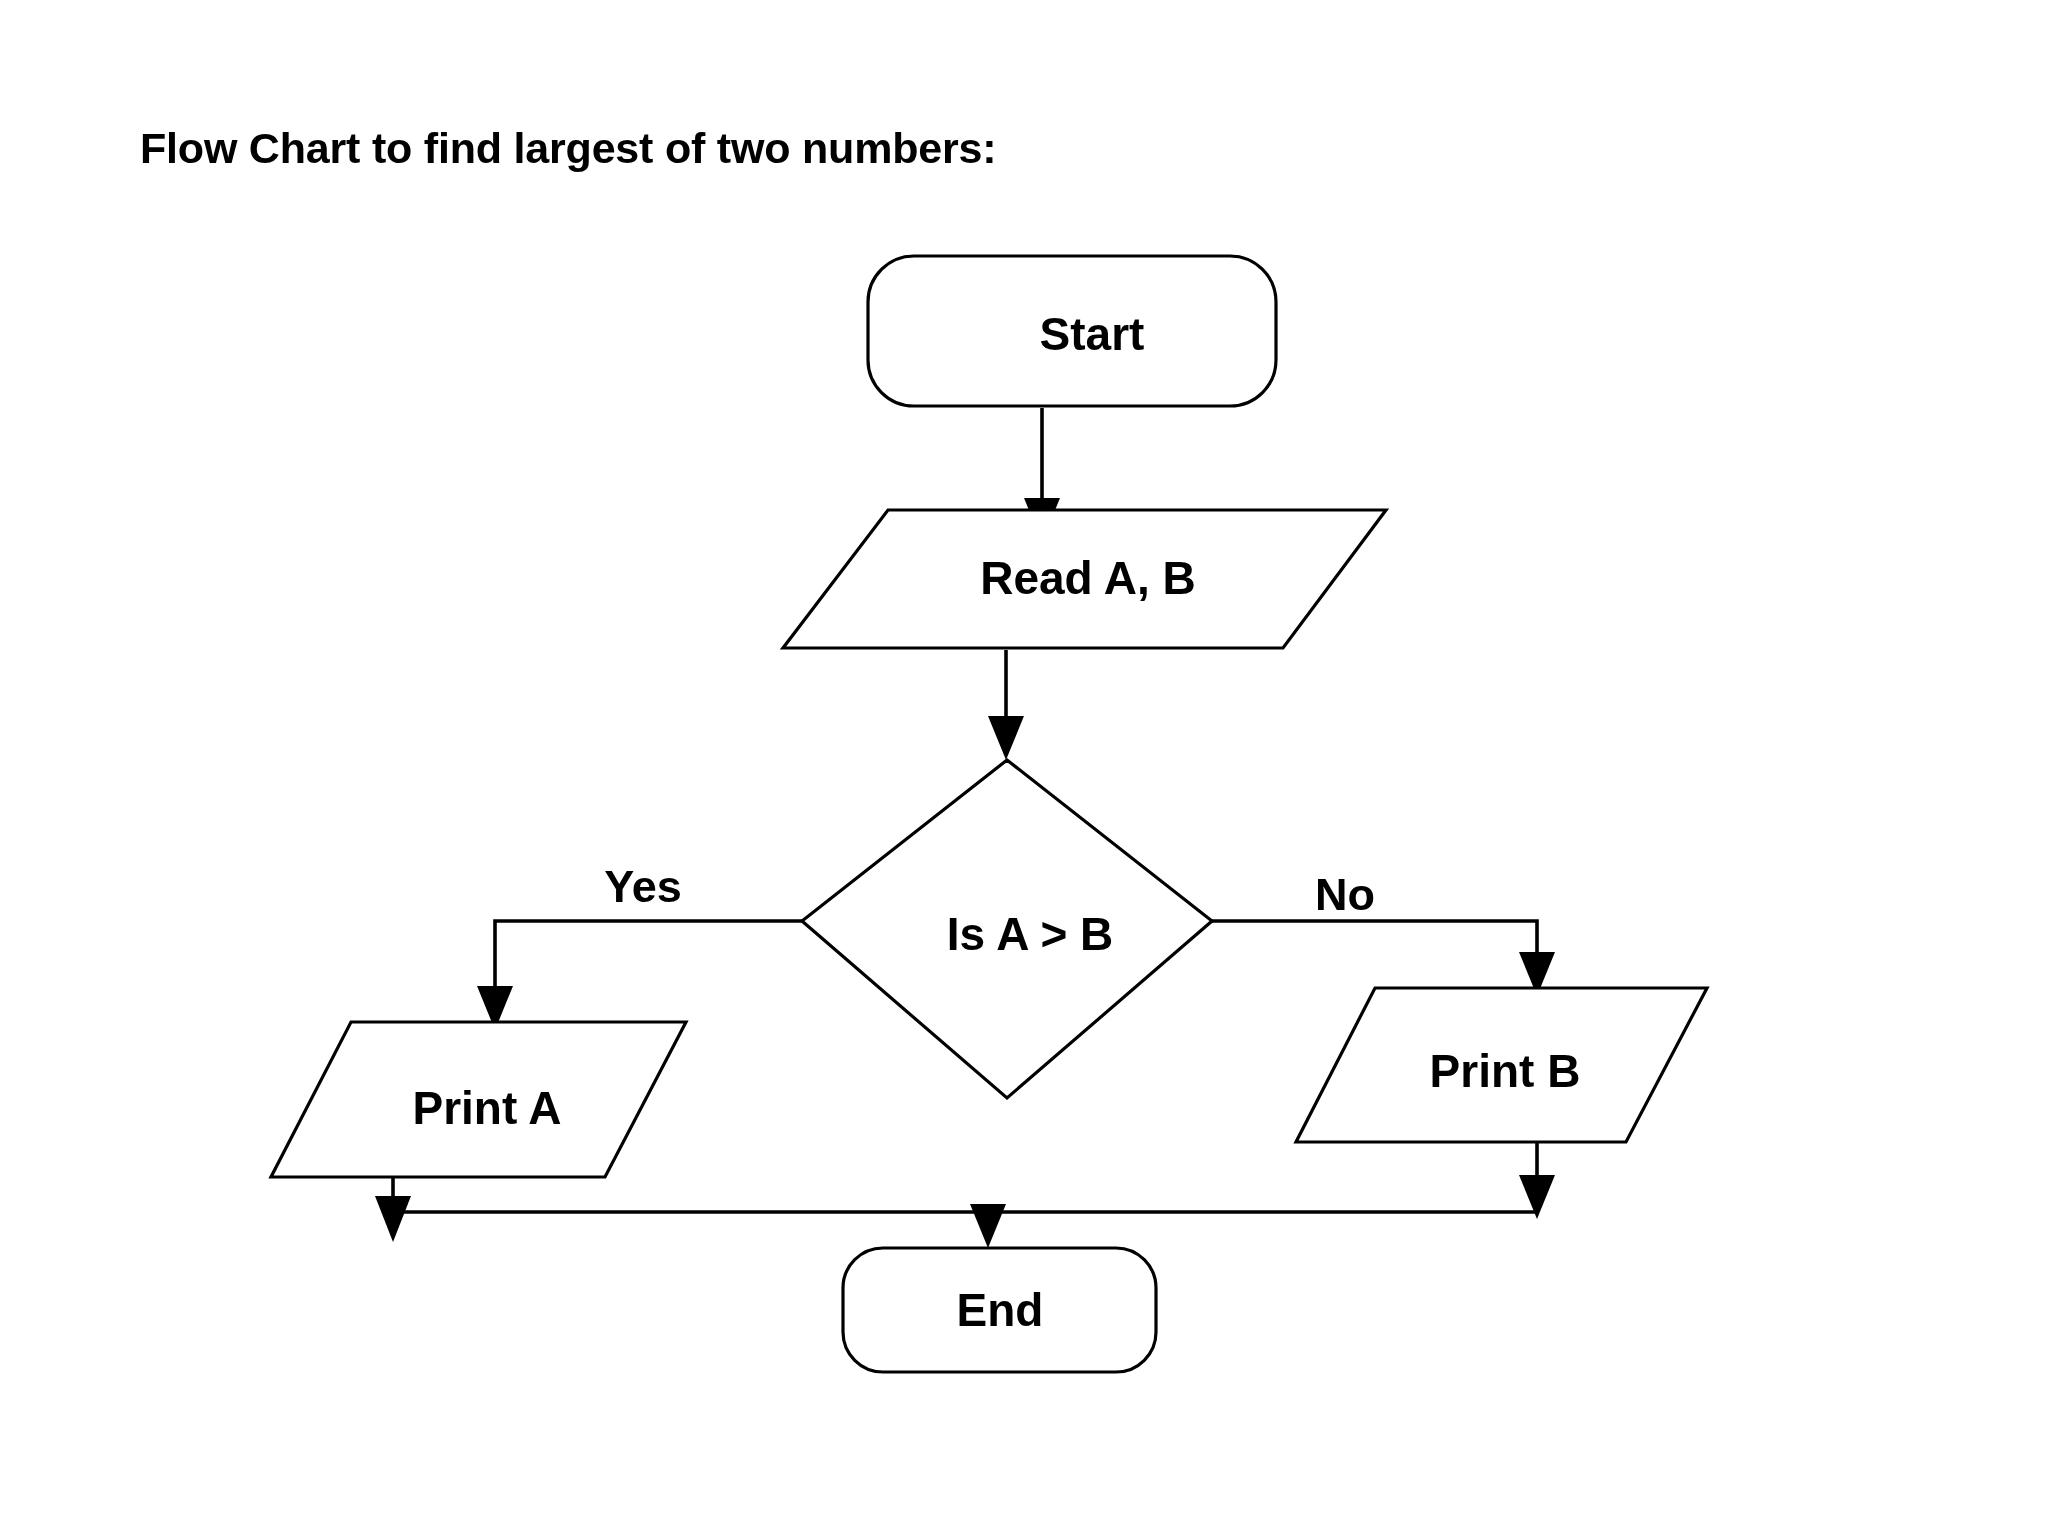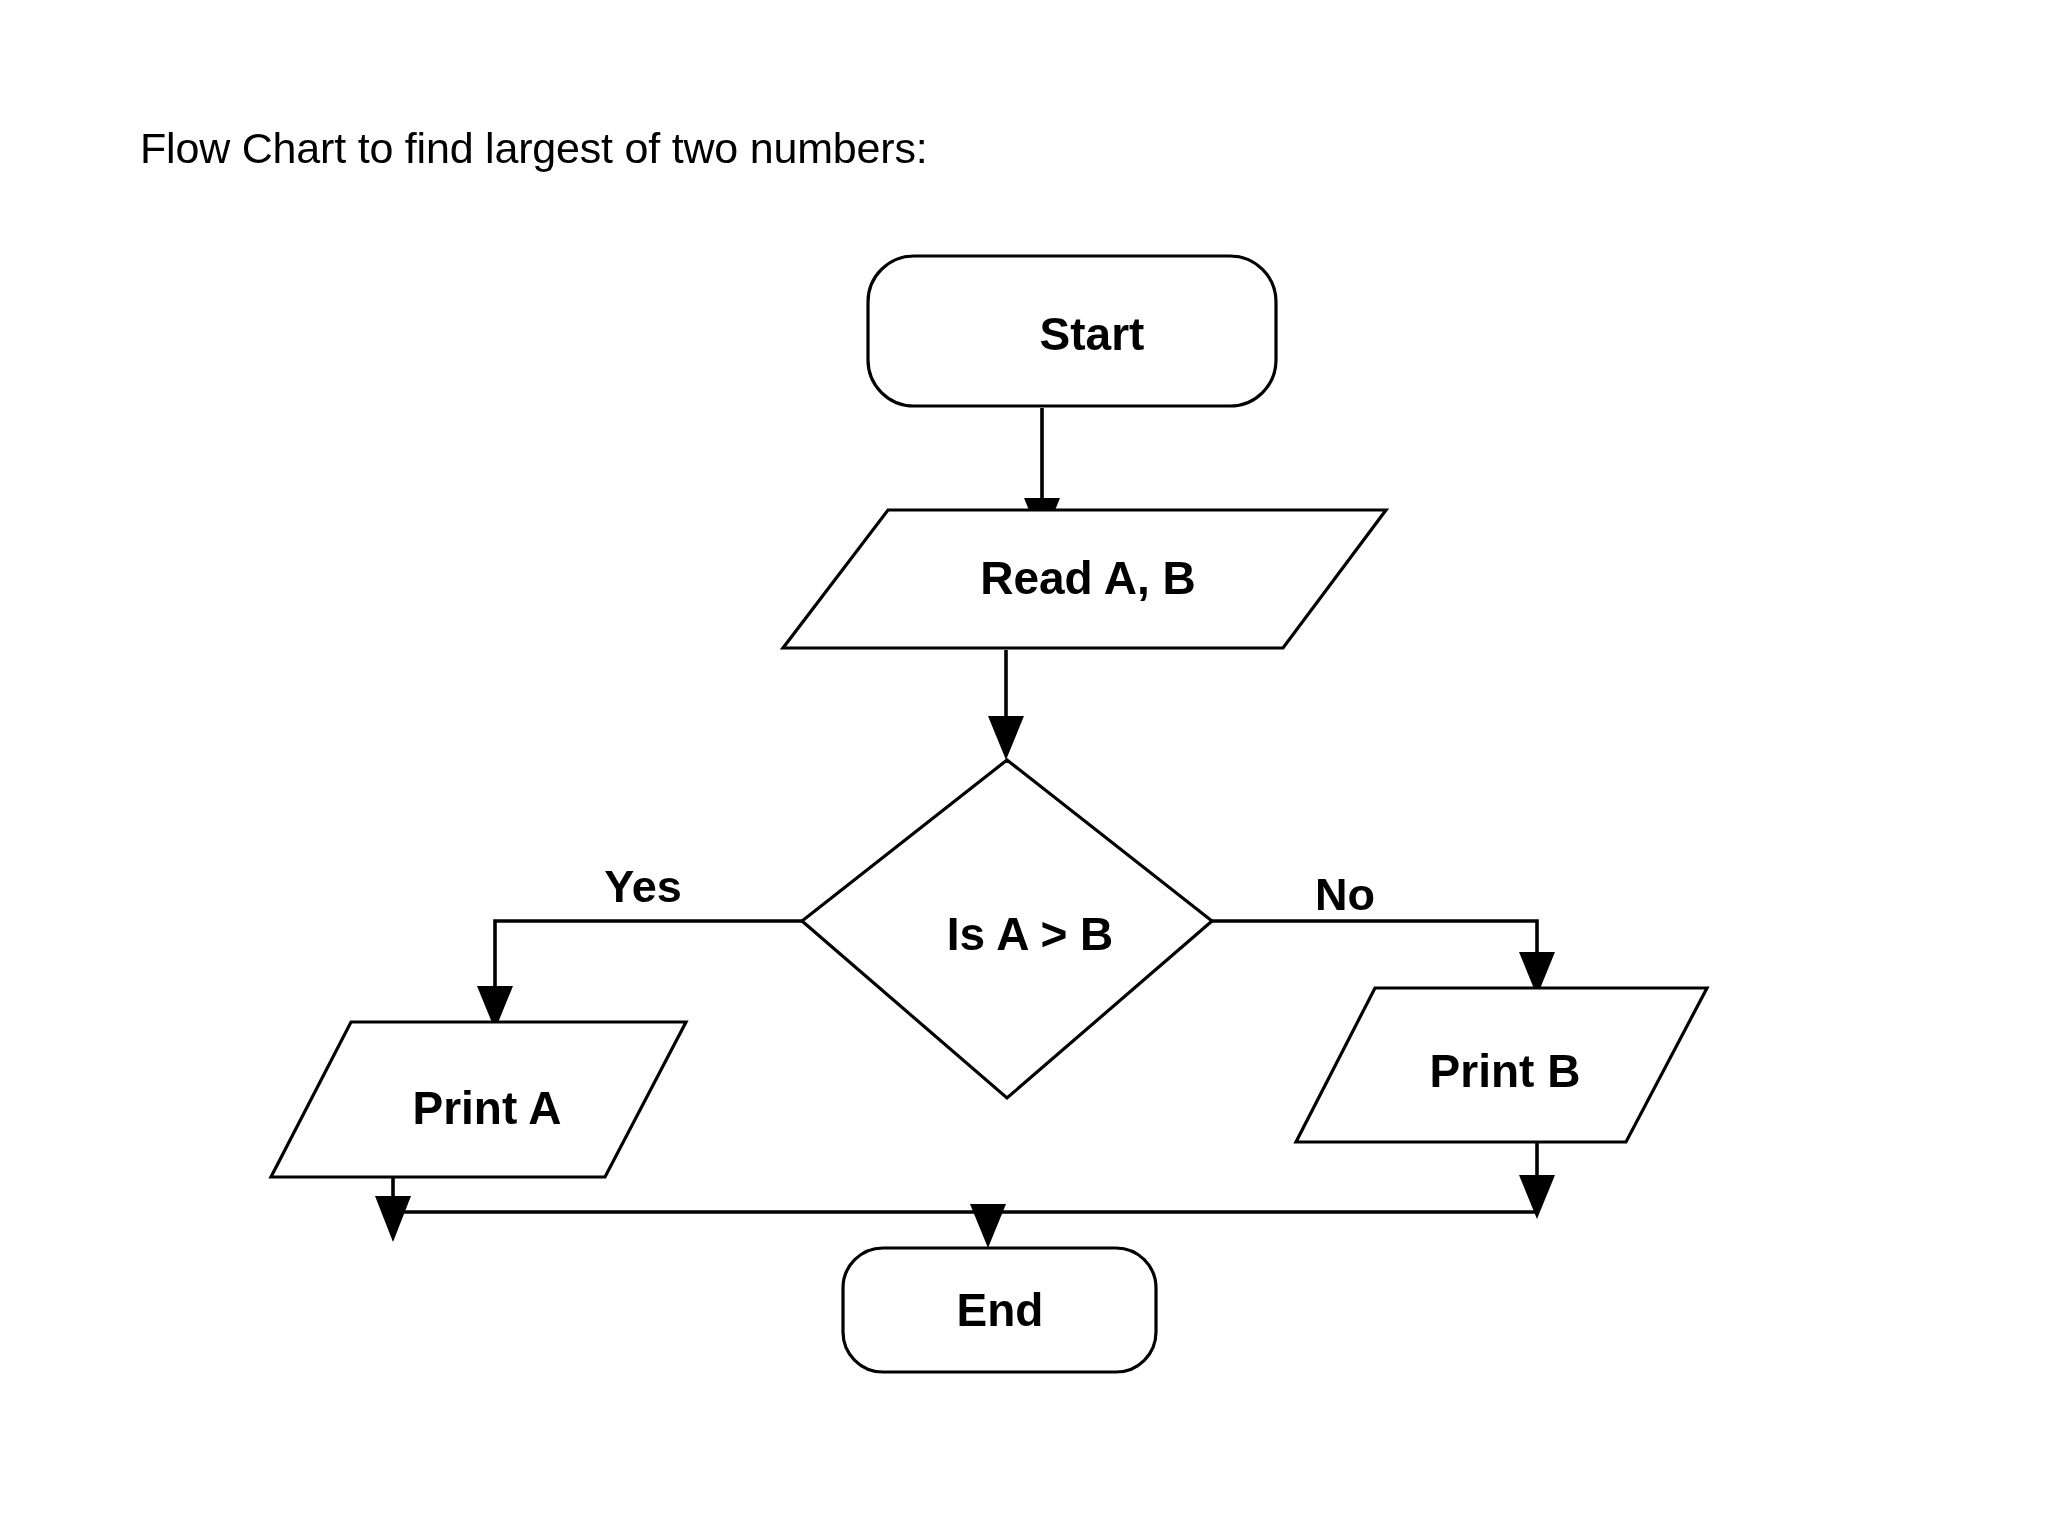--- a/index.html
+++ b/index.html
@@ -20,21 +20,21 @@
     top: 0;
     width: 2048px;
     height: 1536px;
     background: #ffffff;
   }
   #flow-title {
     position: absolute;
     left: 140px;
     top: 124px;
     font-size: 43px;
-    font-weight: normal;
+    font-weight: bold;
     color: #000000;
     letter-spacing: -0.2px;
     white-space: nowrap;
     text-align: center;
   }
   #diagram-svg {
     position: absolute;
     left: 0;
     top: 0;
     width: 2048px;

